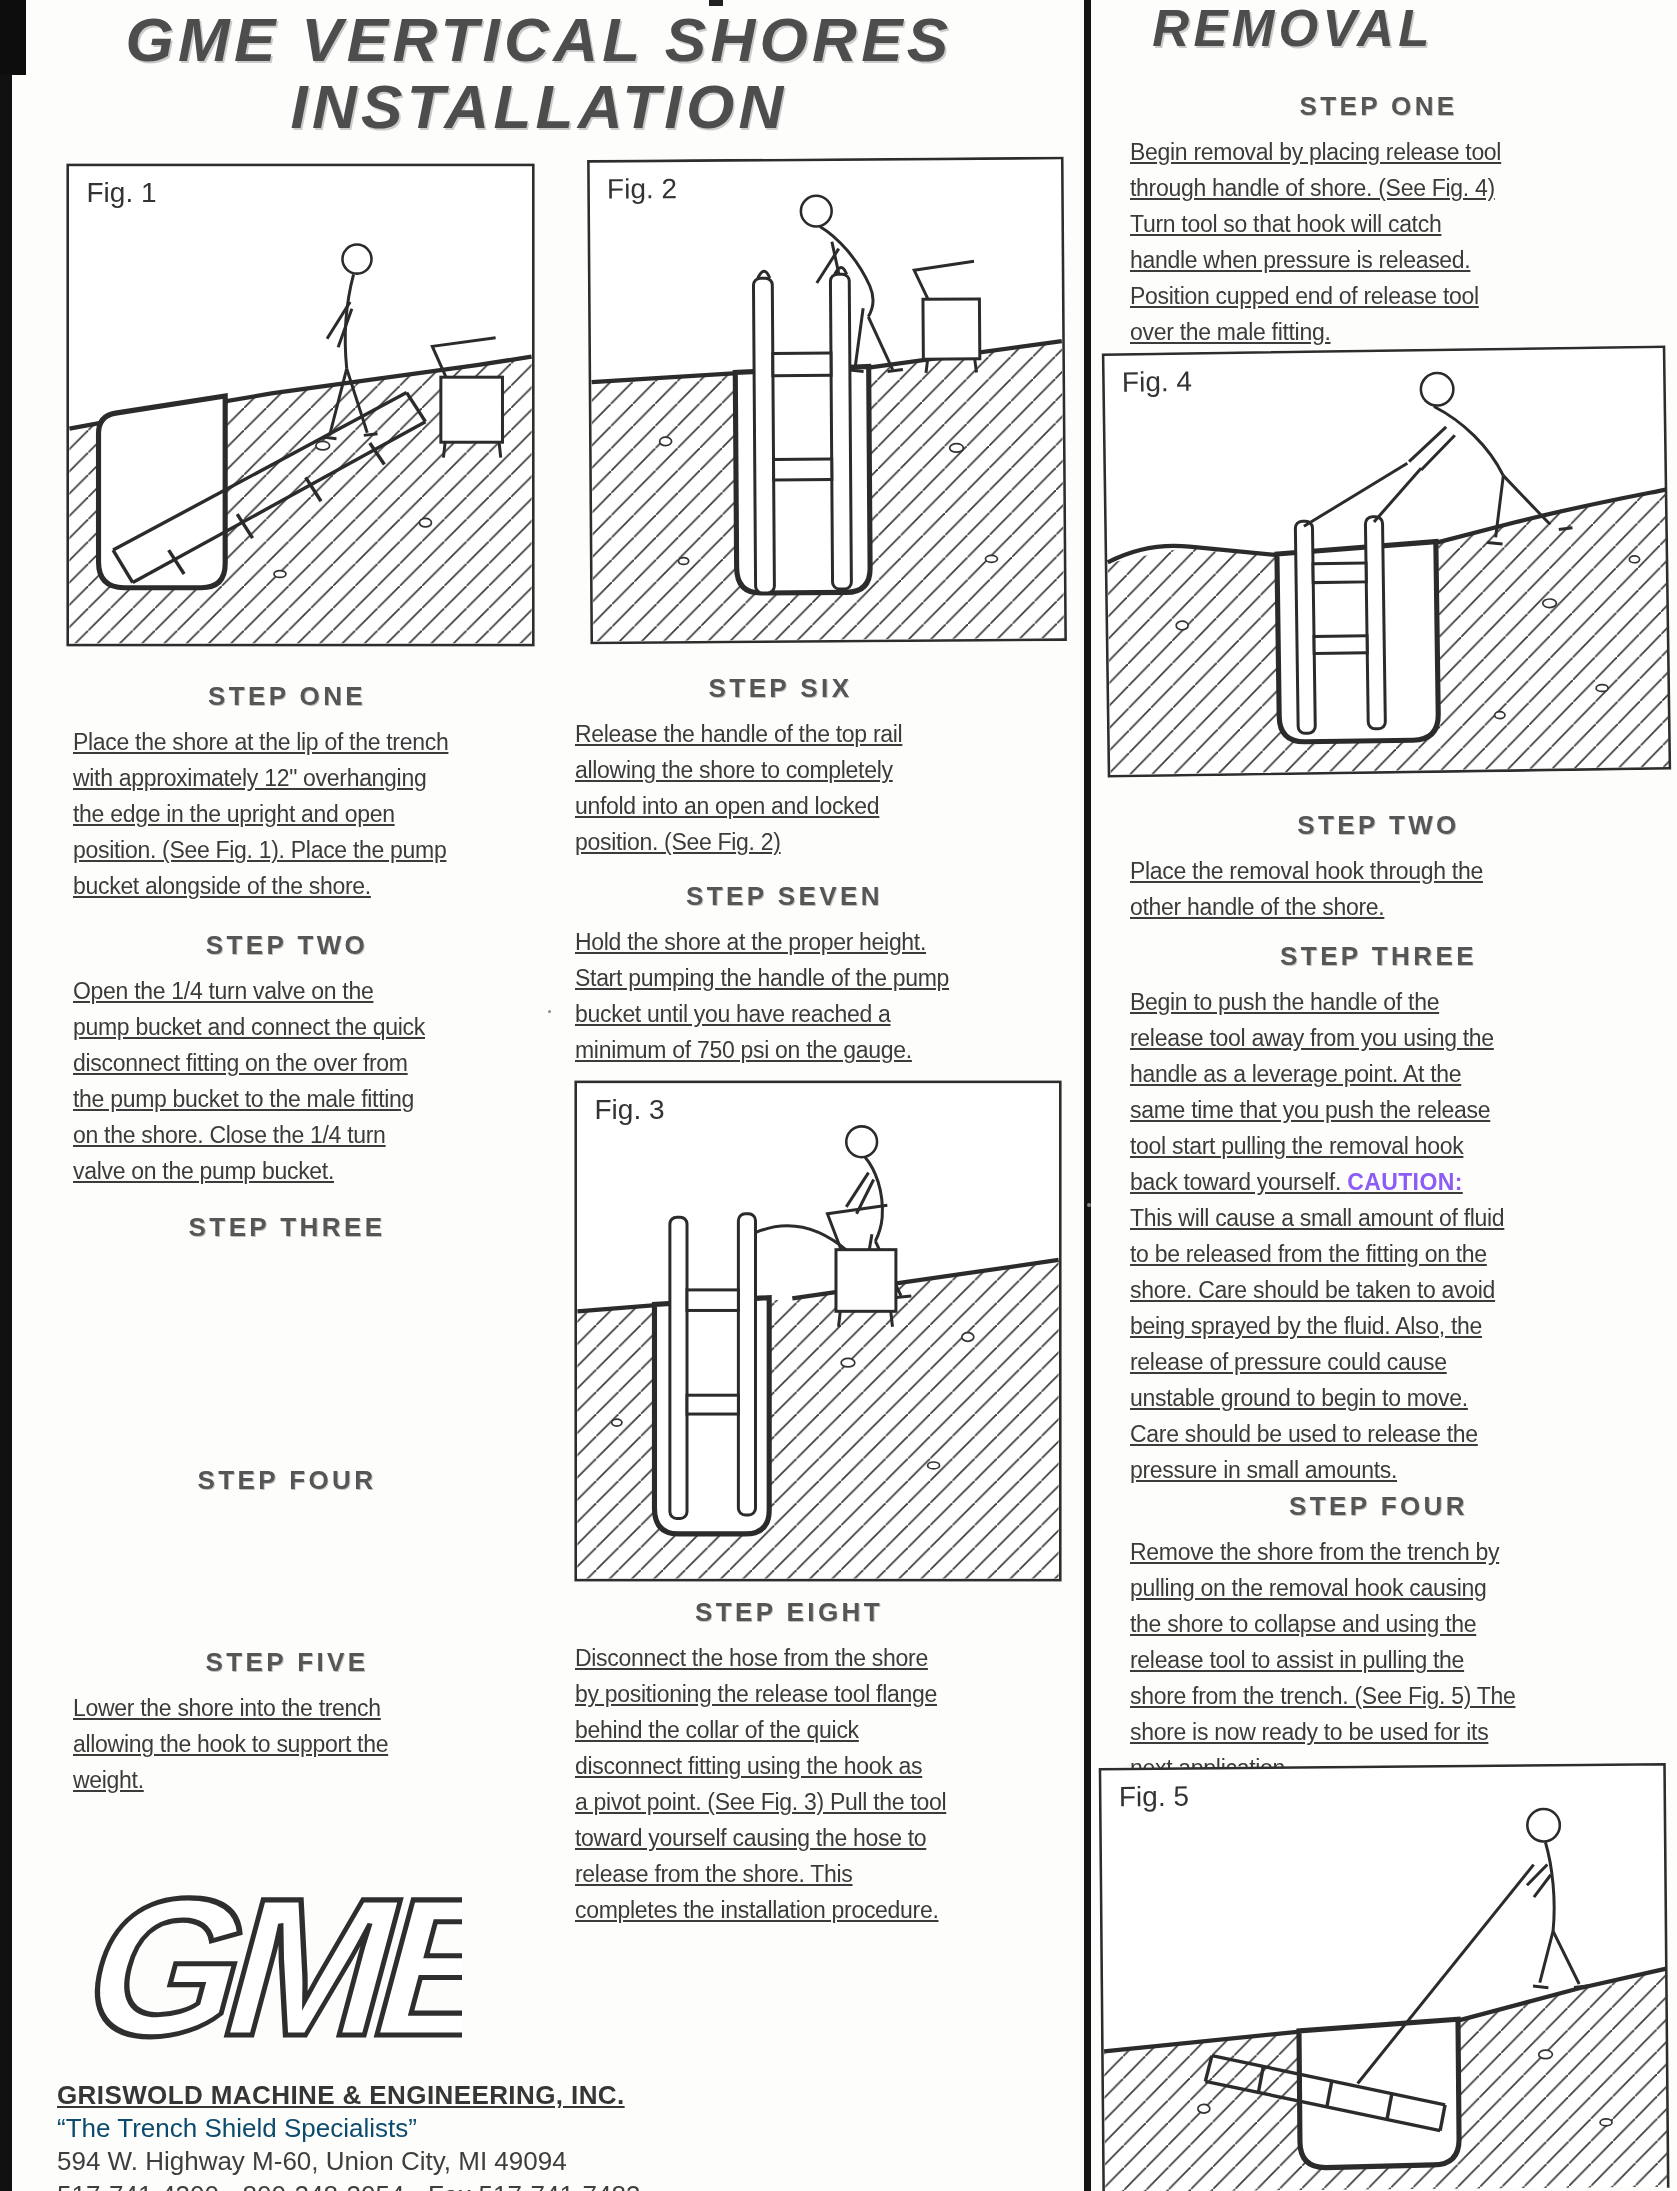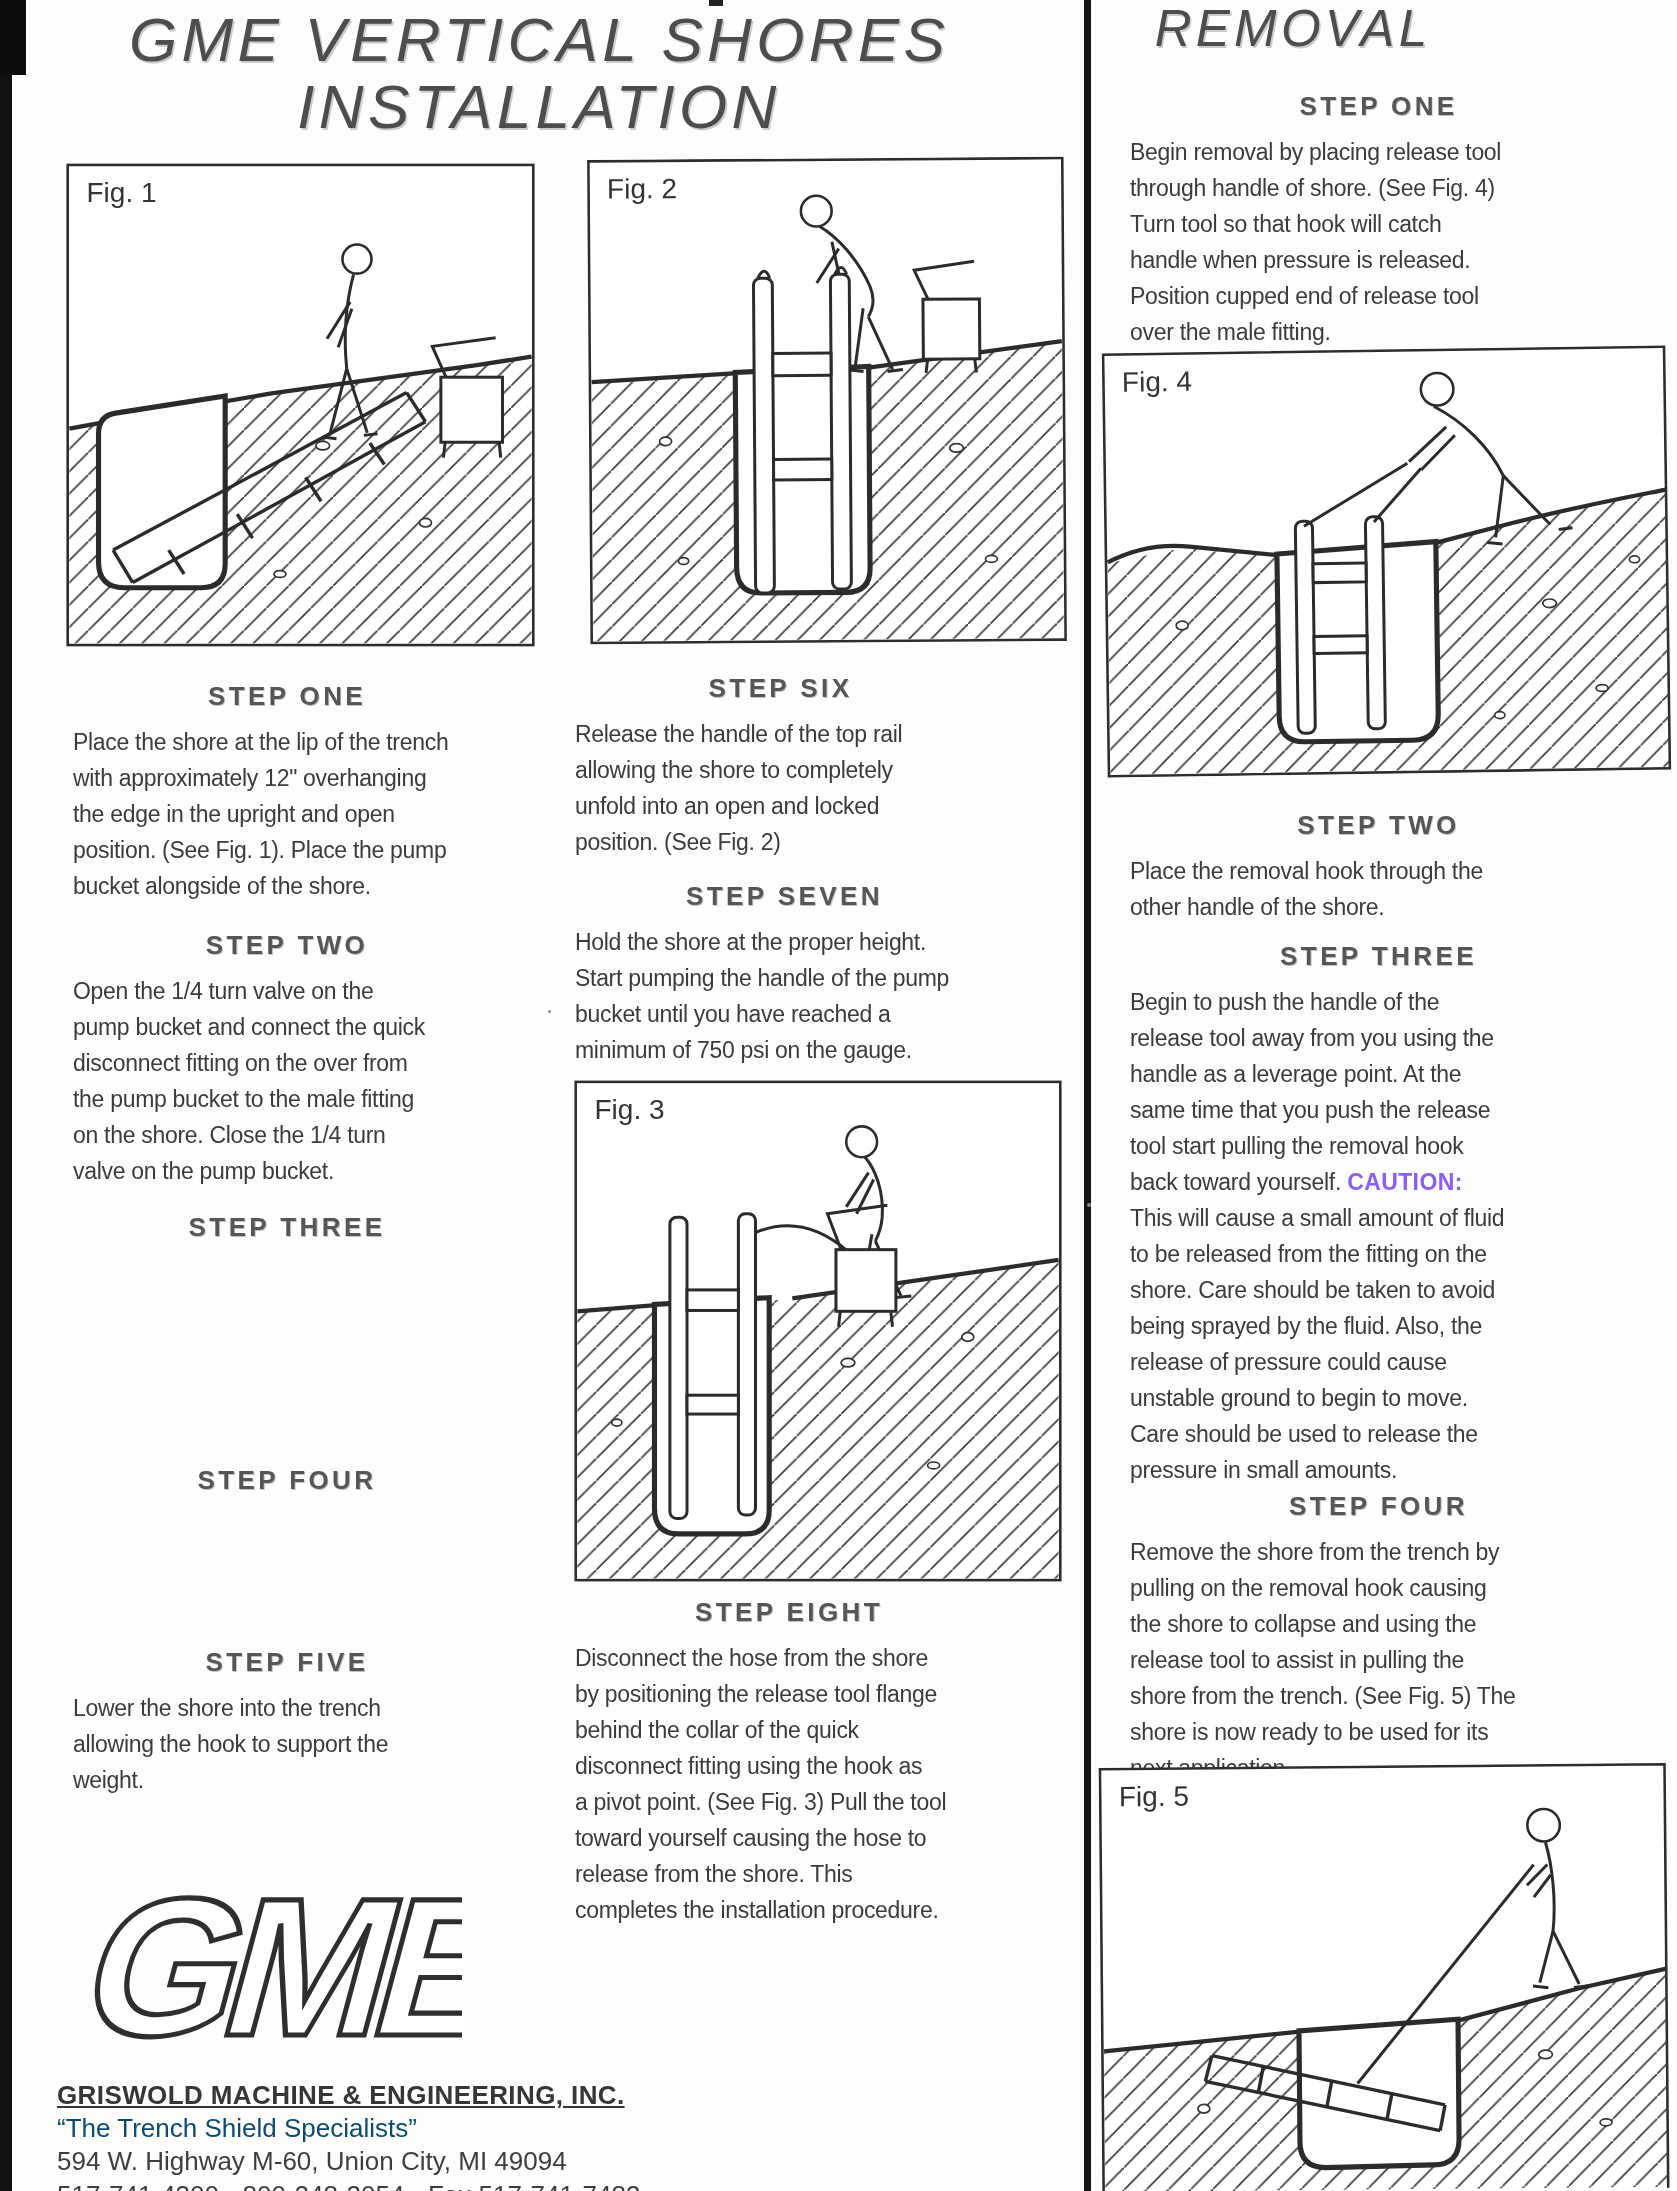--- a/index.html
+++ b/index.html
@@ -6,30 +6,30 @@
   body{width:1677px;height:2192px;position:relative;overflow:hidden;
        background:#fdfdfb;font-family:"Liberation Sans",sans-serif;color:#3c3c3c;}
   .abs{position:absolute;}
   
   #edge-left{left:0;top:0;width:12px;height:2192px;background:#111;}
   #edge-corner{left:0;top:0;width:26px;height:75px;background:#0d0d0d;}
   #divider{left:1084px;top:0;width:6.8px;height:2192px;background:#161616;}
   #top-dash{left:709px;top:0;width:13.7px;height:6px;background:#222;}
   .speck{position:absolute;background:#8a8a8a;border-radius:50%;}
   
-  .bigtitle{font-style:italic;font-weight:400;color:#4d4d4d;text-align:center;
+  .bigtitle{font-style:italic;font-weight:700;color:#4d4d4d;text-align:center;
             letter-spacing:4.3px;text-shadow:1.7px 1.7px 0 rgba(90,90,90,.30);line-height:1.0;}
   #title{left:94px;top:8.6px;width:890px;font-size:62px;}
   #title .t2{margin-top:5.1px;}
   #removal-title{left:1113px;top:3.4px;width:360px;font-size:51px;}
   
   .step{position:absolute;}
   .step h3{margin:12px;font-size:26px;font-weight:700;letter-spacing:3.4px;color:#565656;
            text-align:center;text-shadow:0.9px 0.9px 0 rgba(120,120,120,.45);}
-  .step .body{margin-top:11px;font-size:23px;line-height:36px;color:#3b3b3b;letter-spacing:-0.3px;}
+  .step .body{margin-top:11px;font-size:23px;line-height:36px;color:#3b3b3b;letter-spacing:-0.3px;text-decoration:underline;}
   .step .body b{font-weight:700;letter-spacing:0.4px;color:#8b5cf6;}
   #inst-s1{left:73px;top:669px;width:428px;}
   #inst-s2{left:73px;top:918px;width:428px;}
   #inst-s3{left:73px;top:1200px;width:428px;}
   #inst-s4{left:73px;top:1453px;width:428px;}
   #inst-s5{left:73px;top:1635px;width:428px;}
   #inst-s6{left:575px;top:661px;width:411px;}
   #inst-s7{left:575px;top:869px;width:419px;}
   #inst-s8{left:575px;top:1585px;width:428px;}
   #rem-s1{left:1130px;top:79px;width:497px;}

